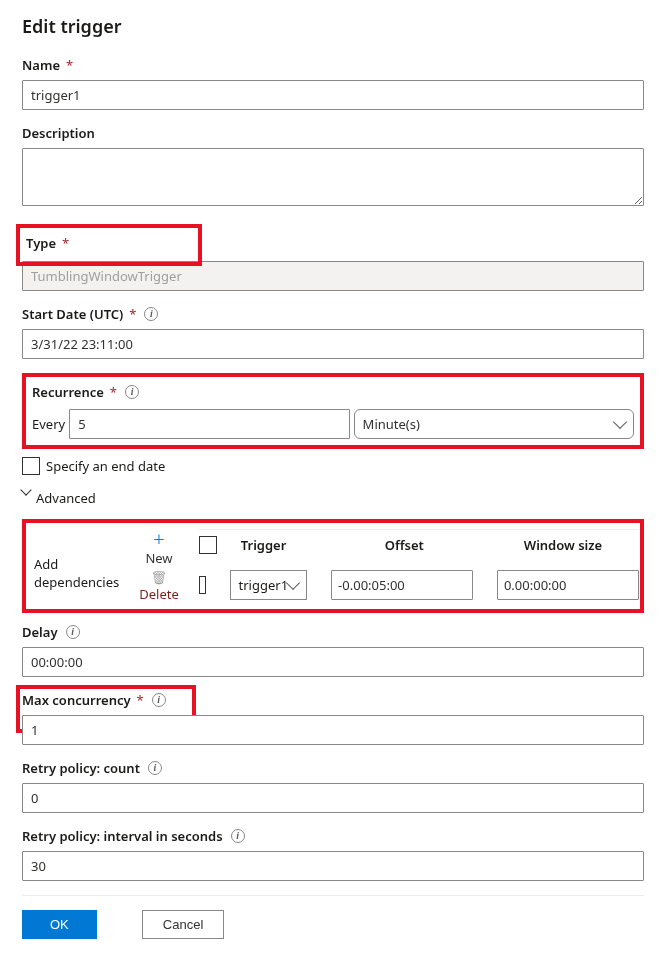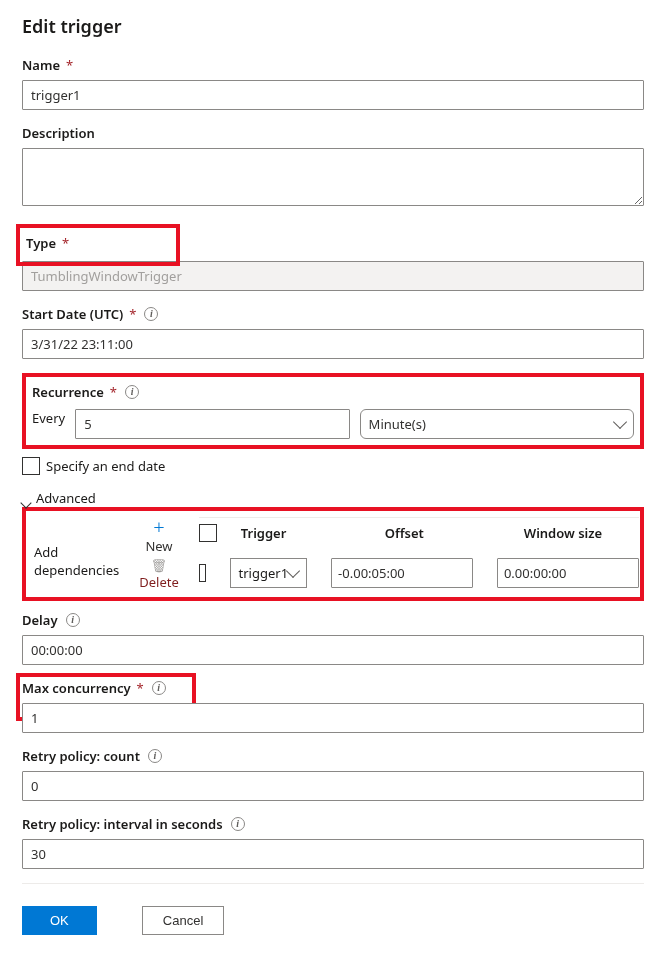--- a/index.html
+++ b/index.html
@@ -30,32 +30,32 @@
     font-size: 13px;
     font-family: inherit;
     color: #323130;
     border-radius: 1px;
   }
   textarea { height: 58px; resize: both; }
   .readonly {
     background: #f3f2f1;
     color: #a19f9d;
   }
-  .row { display:flex; gap:10px; align-items:flex-start; }
+  .row { display:flex; gap:4px; align-items:center; }
   .select {
     display:flex; align-items:center; justify-content:space-between;
     cursor:pointer;
   }
   .chev-down {
     width:10px;height:10px; border-right:1px solid #605e5c; border-bottom:1px solid #605e5c;
     transform: rotate(45deg); margin-top:-4px;
   }
   .checkbox-row { display:flex; align-items:center; gap:6px; margin-top:4px; margin-bottom:14px; }
   .chk { width:18px;height:18px; border:1px solid #323130; background:#fff; display:inline-block;}
-  .adv-toggle { display:flex; align-items:flex-end; gap:6px; font-size:13px; cursor:pointer;}
+  .adv-toggle { display:flex; align-items:flex-start; gap:6px; font-size:13px; margin-bottom:12px; cursor:pointer;}
   .adv-chev { width:8px;height:8px; border-right:1px solid #323130; border-bottom:1px solid #323130; transform:rotate(45deg); margin-top:-3px;}
   .highlight { border:4px solid #e81123; }
   .hl-type { padding:4px 4px; margin-bottom:10px;}
   .hl-rec { padding:6px 6px; margin-bottom:8px;}
   .hl-dep { padding:6px 8px; margin-bottom:10px;}
   .hl-max { padding:2px 4px; margin-bottom:12px; display:inline-block; width:180px;}
   .dep-grid { display:flex; gap:20px; align-items:flex-start; }
   .dep-left { width:100px; font-size:13px; padding-top:26px;}
   .dep-actions { display:flex; flex-direction:column; align-items:center; font-size:13px; gap:0;}
   .plus { color:#0078d4; font-size:20px; line-height:1; font-weight:300;}
@@ -64,21 +64,21 @@
   .del-lbl { color:#7f1d1d; margin-top:1px;}
   .dep-table { flex:1; border-top:1px solid #edebe9; padding-top:6px;}
   .dep-head { display:flex; align-items:center; gap:24px; font-weight:600; font-size:13px; margin-bottom:16px;}
   .dep-head .chk {}
   .col-trigger{width:120px;} .col-off{width:115px;} .col-win{width:115px;}
   .dep-row { display:flex; align-items:center; gap:24px;}
   .dep-row .sel-sm{ width:110px; }
   .dep-row input{ padding:5px 6px; font-size:13px;}
   .inp-off{width:110px;} .inp-win{width:110px; color:#a19f9d;}
   .sel-sm{ display:flex; justify-content:space-between; align-items:center; border:1px solid #8a8886; padding:5px 8px; font-size:13px; background:#fff;}
-  .footer { border-top:1px solid #edebe9; padding-top:22px; margin-top:8px; display:flex; gap:12px;}
+  .footer { border-top:1px solid #edebe9; padding-top:14px; margin-top:8px; display:flex; gap:12px;}
   .btn-primary { background:#0078d4; color:#fff; border:none; padding:6px 28px; font-size:13px; cursor:pointer;}
   .btn-secondary { background:#fff; color:#323130; border:1px solid #8a8886; padding:6px 20px; font-size:13px; cursor:pointer;margin-left:33px;}
   .full-block{ margin-bottom:14px;}
 </style>
 </head>
 <body>
 
 
 
 <h1>Edit trigger</h1>
@@ -92,21 +92,21 @@
   <input type="text" value="trigger1" style="">
 </div>
 
 
 <div class="field">
   <div class="label">Description</div>
   <textarea style=""></textarea>
 </div>
 
 
-<div class="highlight hl-type" style="width:164px; padding-right:0; padding-left:6px; margin-left:-6px; display:inline-block;">
+<div class="highlight hl-type" style="width:186px; padding-right:0; padding-left:6px; margin-left:-6px; display:inline-block;">
   <div class="label" style="margin-top:2px;">
       <span>Type</span>
       <span class="req">*</span>
     </div>
 </div>
 <div style="margin-top:-39px; margin-bottom:14px;">
   <div style="height:24px;"></div>
   <div class="readonly">TumblingWindowTrigger</div>
 </div>
 

